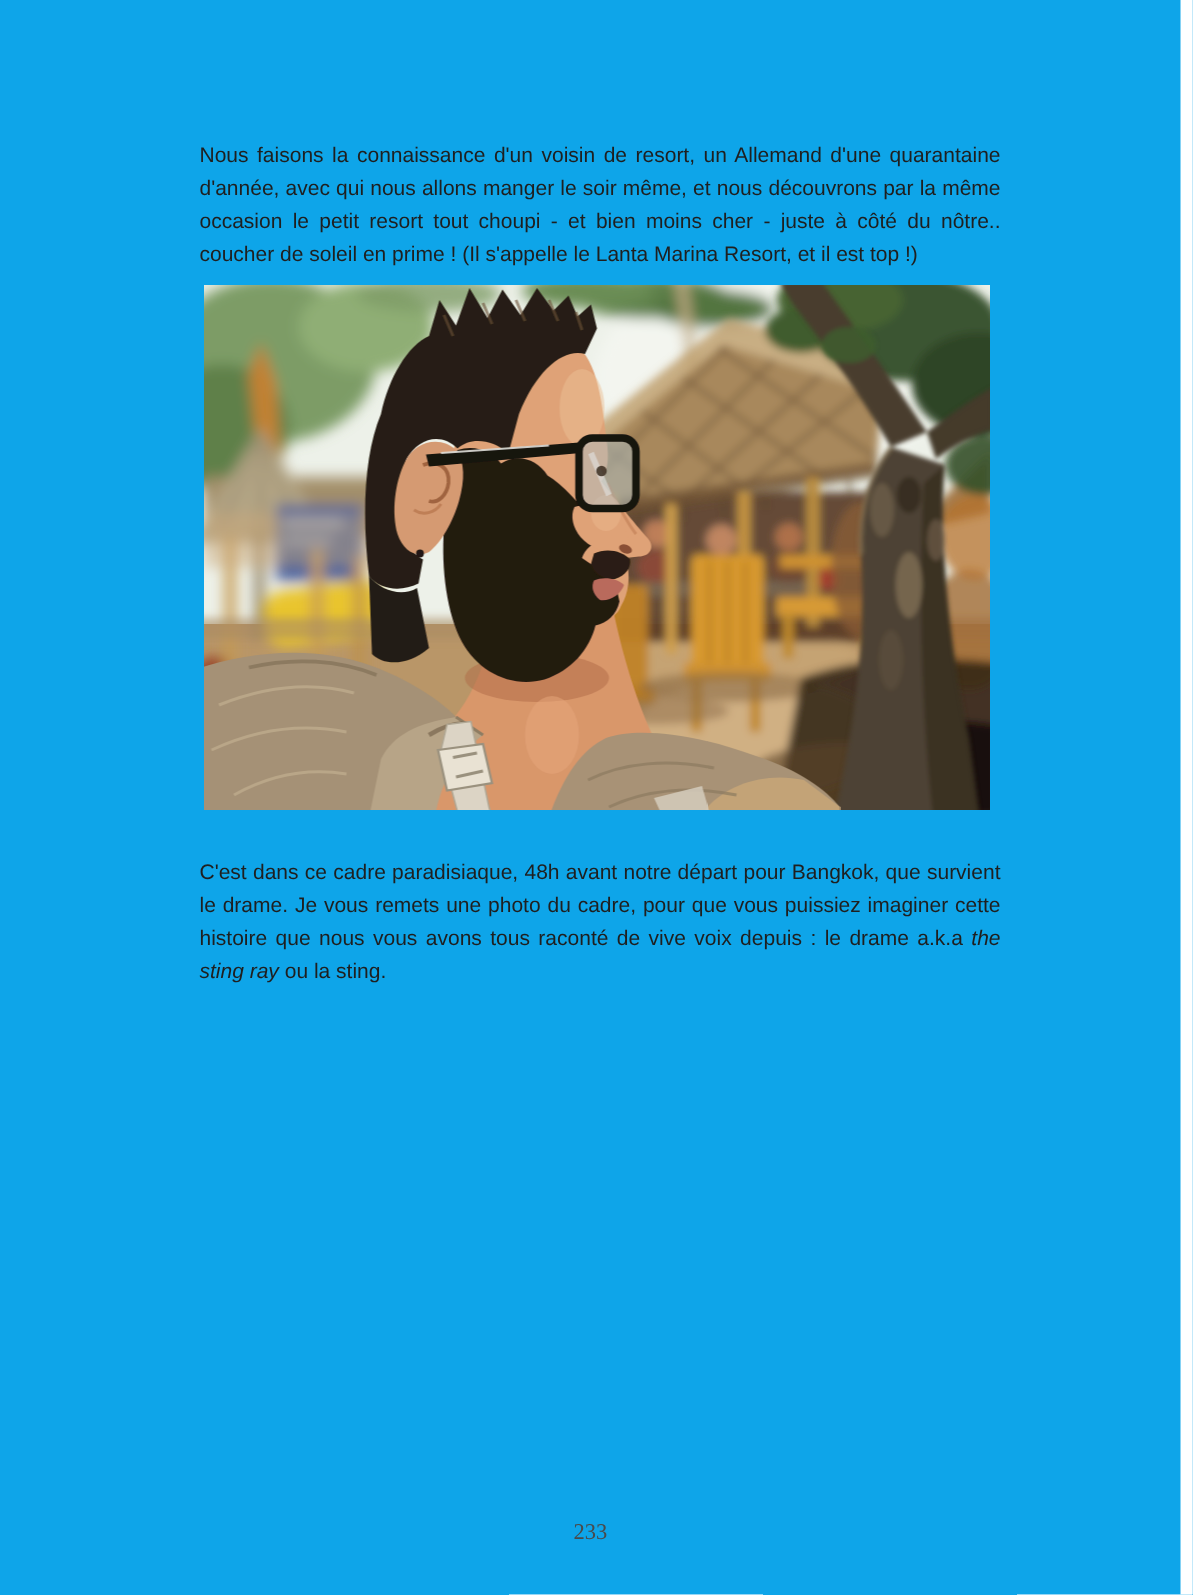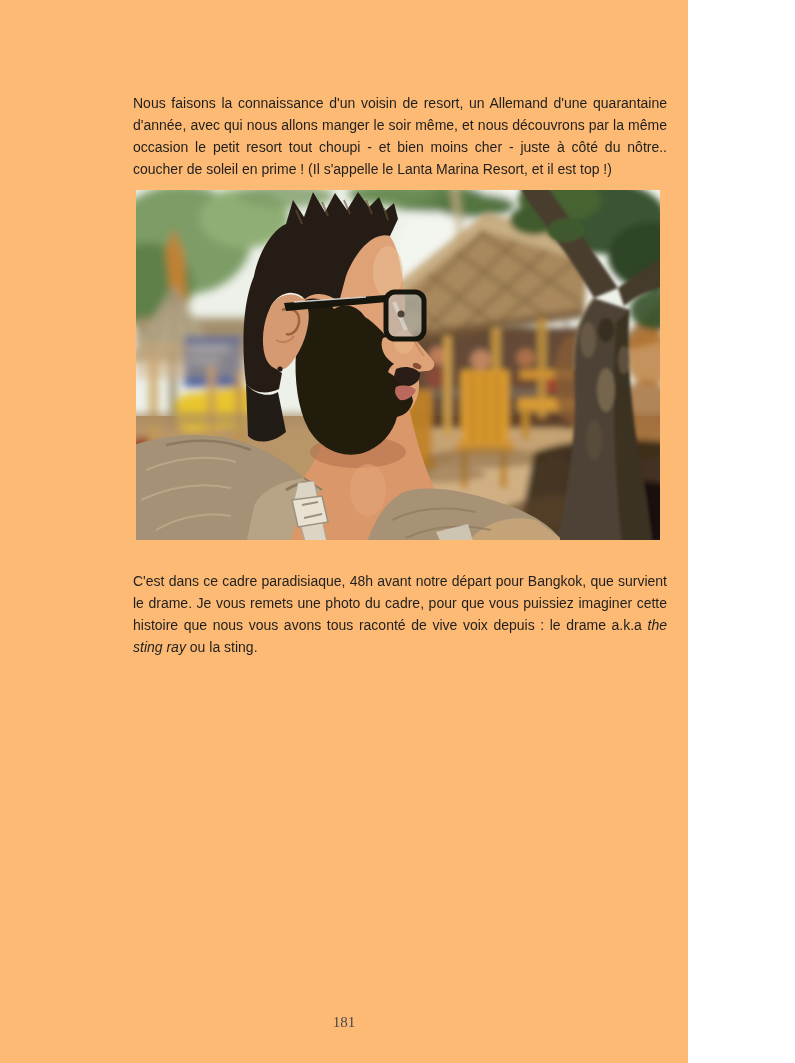--- a/index.html
+++ b/index.html
@@ -1,19 +1,19 @@
 <!DOCTYPE html>
 <html><head>
 <meta charset="utf-8">
 <style>
   html,body{margin:0;padding:0;background:#ffffff;}
   .page{
     position:relative;
-    width:688px;height:1063px;
-    background:#fdba74;
+    width:787px;height:1063px;
+    background:#0ea5e9;
     overflow:hidden;
     font-family:"Liberation Sans","DejaVu Sans",sans-serif;
   }
   .body-text{
     position:absolute;
     left:133px;
     width:534px;
     margin:0;
     font-size:14px;
     line-height:22px;
@@ -225,15 +225,15 @@
           <rect x="250" y="102" width="38" height="47" rx="9" fill="#aebfc6" fill-opacity="0.5" stroke="#16130e" stroke-width="5"></rect>
           <path d="M258 112 L270 140" stroke="#e8eef0" stroke-width="4" opacity="0.5"></path>
           <circle cx="265" cy="124" r="3.5" fill="#3a2b1e" opacity="0.85"></circle>
         </g>
       </g>
     </svg>
   </figure>
 
   <p class="body-text para2"><span>C'est dans ce cadre paradisiaque, 48h avant notre départ pour Bangkok, que survient le drame. Je vous remets une photo du cadre, pour que vous puissiez imaginer cette histoire que nous vous avons tous raconté de vive voix depuis : le drame a.k.a </span><em class="it">the sting ray</em><span> ou la sting.</span></p>
 
-  <div class="page-number">181</div>
+  <div class="page-number">233</div>
 
 </div>
 
 </body></html>

